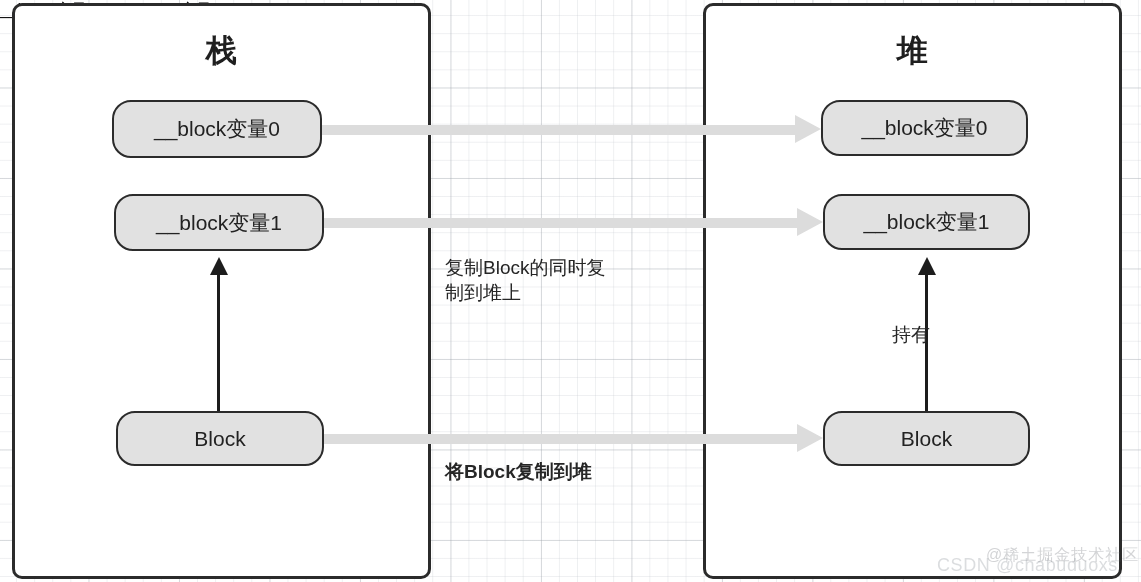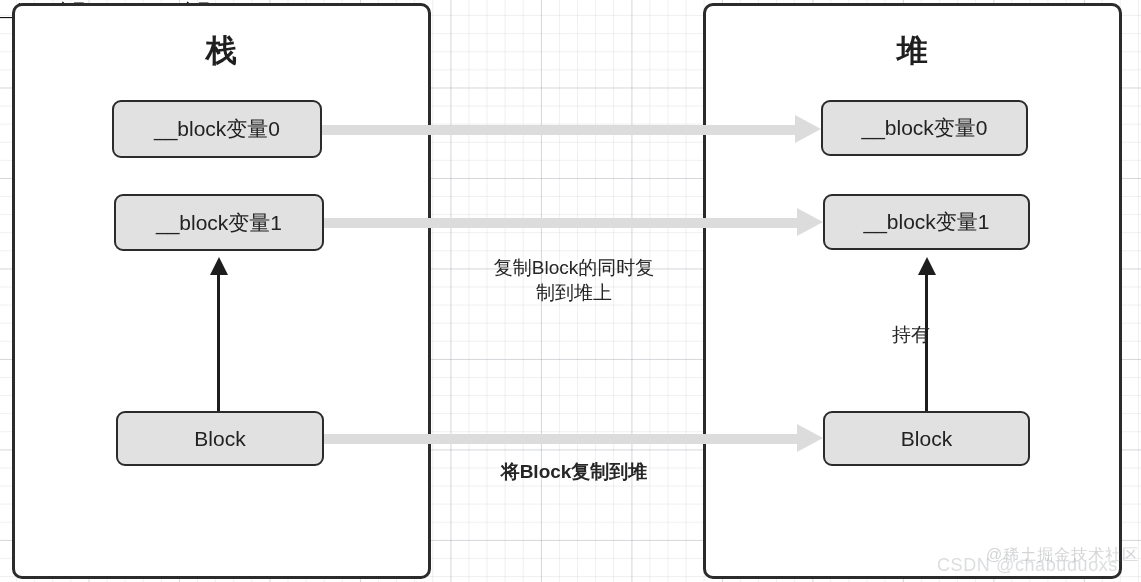--- a/index.html
+++ b/index.html
@@ -45,21 +45,21 @@
     letter-spacing: 0.5px;
     white-space: nowrap;
   }
 
   
   .node {
     position: absolute;
     box-sizing: border-box;
     background: #e1e1e1;
     border: 2.5px solid #2b2b2b;
-    border-radius: 9px;
+    border-radius: 19px;
     display: flex;
     align-items: center;
     justify-content: center;
     font-size: 21px;
     color: #222222;
     white-space: nowrap;
   }
 
   
   .grey-arrow {
@@ -107,21 +107,20 @@
     border-right: 9px solid transparent;
     border-bottom: 18px solid #1d1d1d;
   }
 
   
   .caption {
     position: absolute;
     font-size: 19px;
     color: #262626;
     line-height: 1.32;
-    text-align: center;
     white-space: pre-line;
   }
   .caption.left-of-line {
     text-align: right;
   }
 
   
   .wm {
     position: absolute;
     white-space: nowrap;

